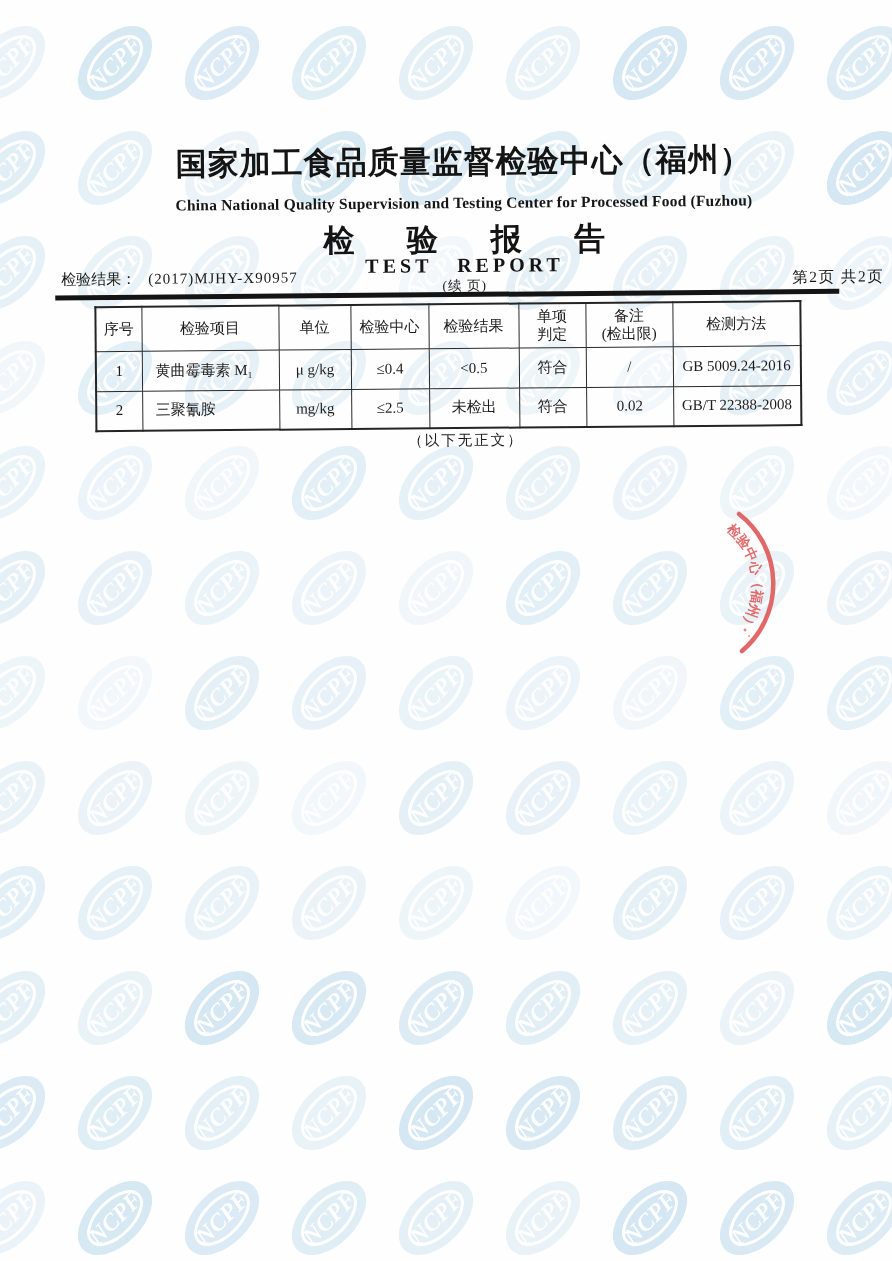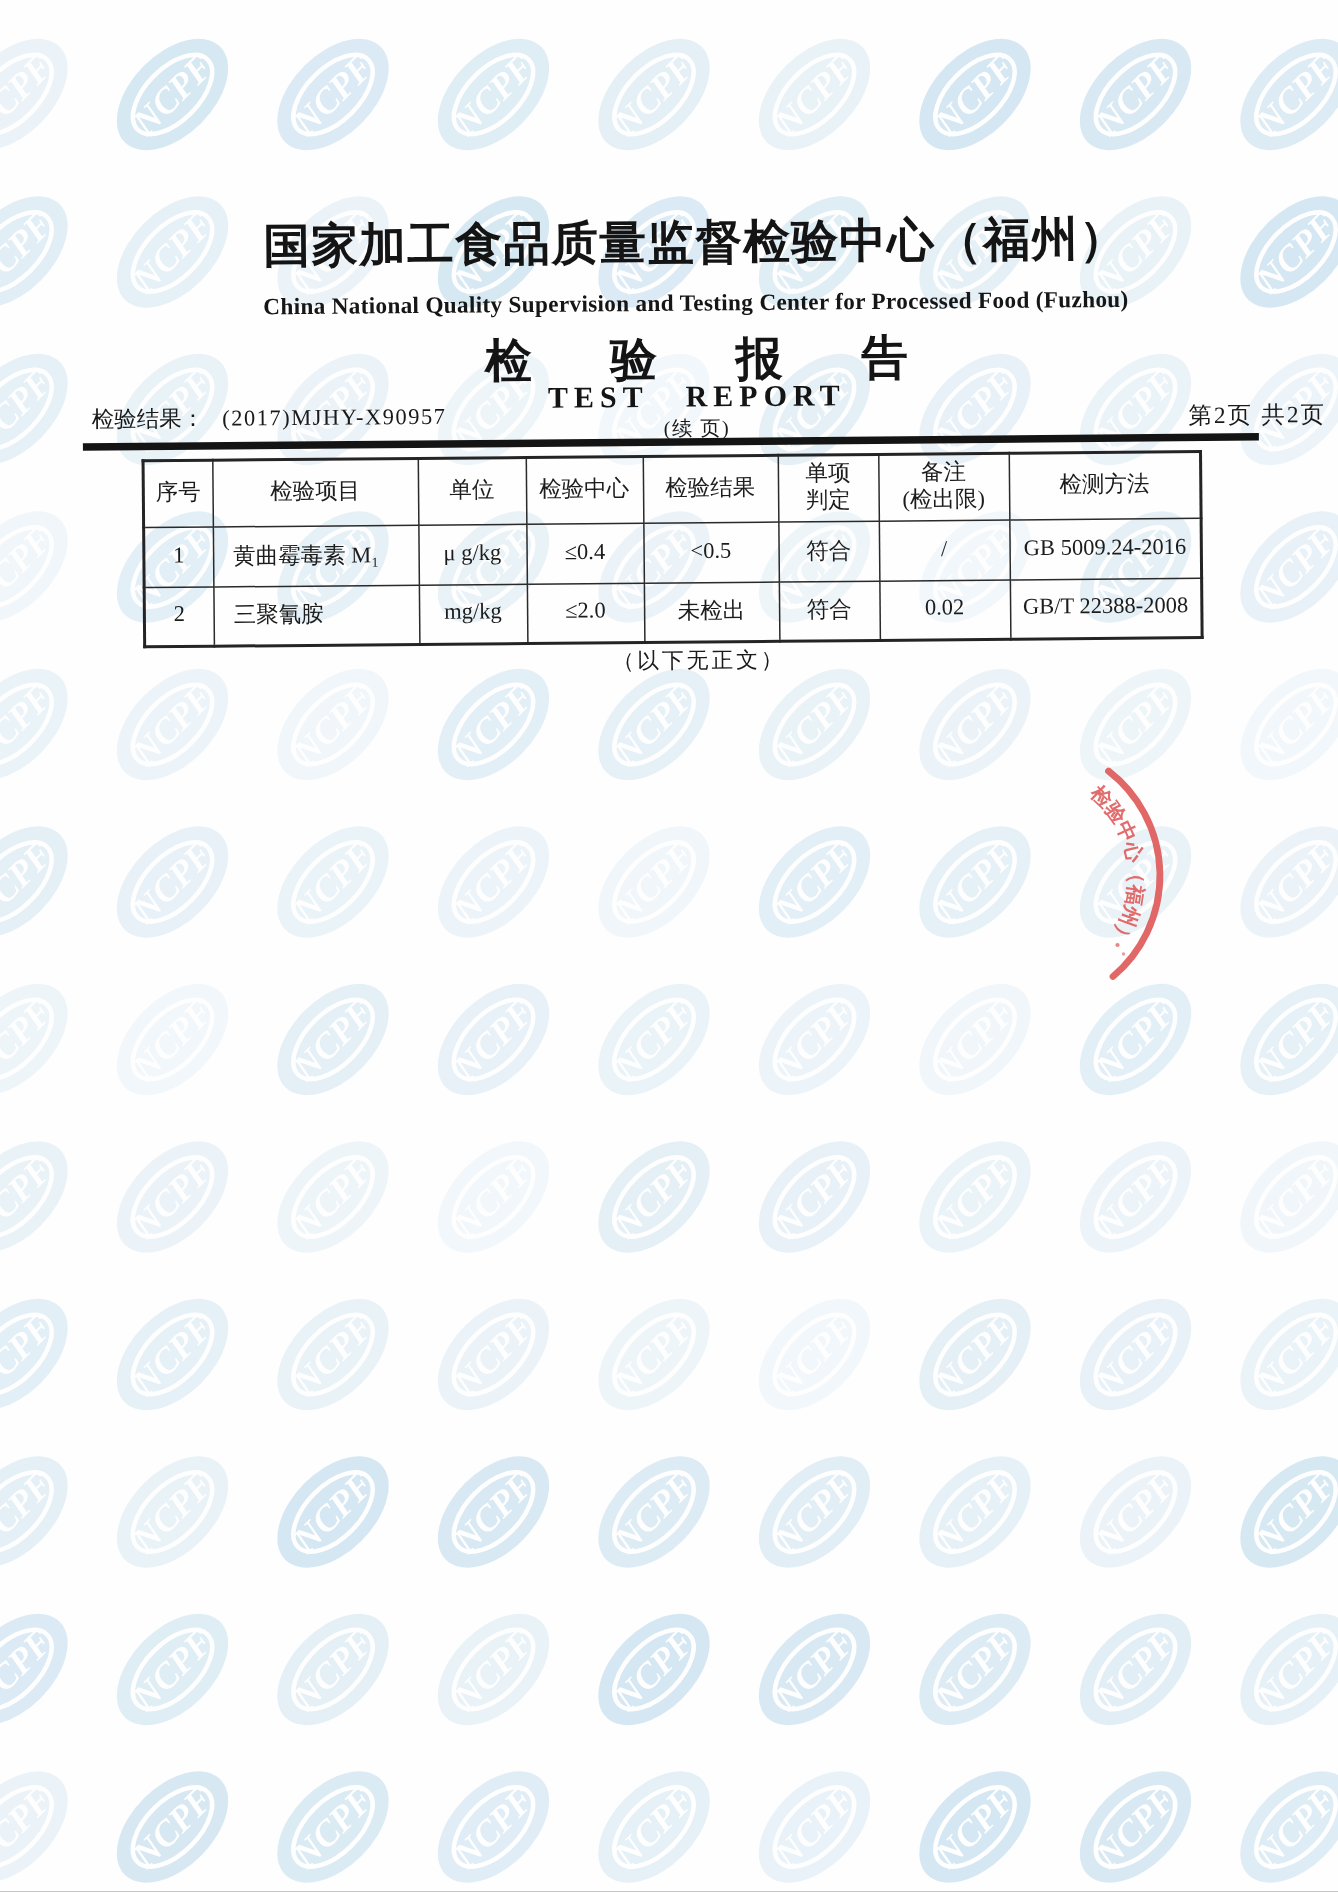--- a/index.html
+++ b/index.html
@@ -216,21 +216,21 @@
           <td>≤0.4</td>
           <td>&lt;0.5</td>
           <td>符合</td>
           <td>/</td>
           <td>GB 5009.24-2016</td>
         </tr>
         <tr>
           <td>2</td>
           <td class="item-cell">三聚氰胺</td>
           <td>mg/kg</td>
-          <td>≤2.0</td>
+          <td>≤2.5</td>
           <td>未检出</td>
           <td>符合</td>
           <td>0.02</td>
           <td>GB/T 22388-2008</td>
         </tr>
       </tbody>
     </table>
 
     <div class="centered end-note">（以下无正文）</div>
 

